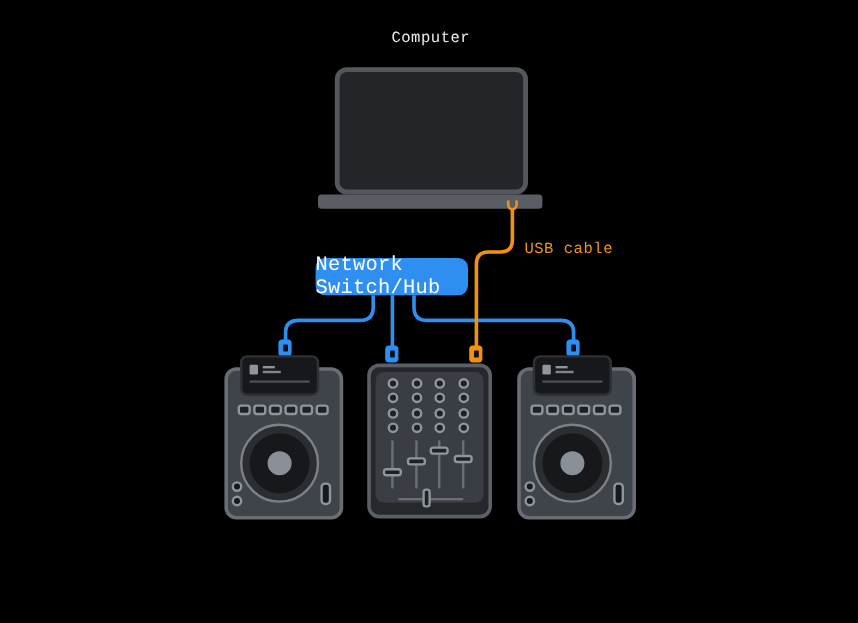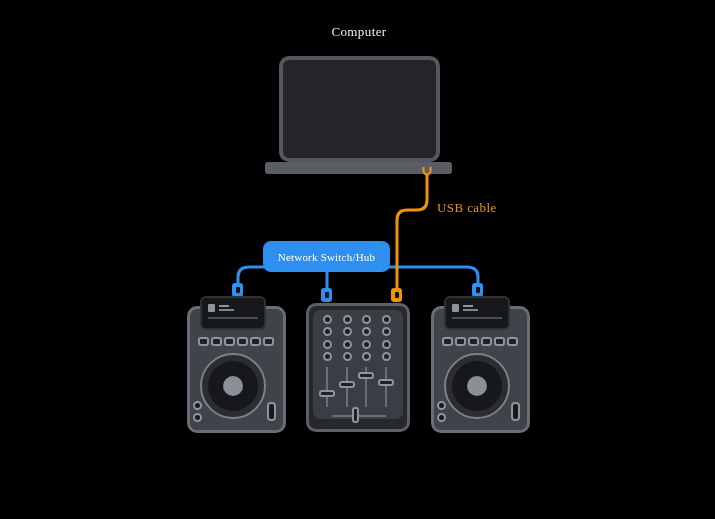--- a/index.html
+++ b/index.html
@@ -1,19 +1,19 @@
 <!DOCTYPE html>
 <html style="--background: #000000; --ethernet: #2F8FF0; --usb: #F0920E; --label-text: #EDEDED; --switch-text: #FFFFFF; --device-body: #3F434A; --device-border: #696D74; --display-bg: #17181C; --detail-light: #8F959C; --laptop-frame: #54585E; --laptop-base: #5A5E64; --laptop-screen: #232529;"><head>
 <meta charset="utf-8">
 <style>
   html,body{margin:0;padding:0;background:#000;}
   .stage{
     position:relative;width:715px;height:471px;overflow:hidden;
     background:var(--background,#000);
-    font-family:Liberation Serif, serif;
+    font-family:Liberation Mono, monospace;
   }
   .abs{position:absolute;}
 
   
   .lbl{color:var(--label-text,#ededed);font-size:13px;letter-spacing:.4px;}
   .computer-label{left:278px;top:24px;width:162px;text-align:center;}
   .usb-label{left:437px;top:200px;color:var(--usb,#F0920E);}
 
   
   .laptop-screen{left:279px;top:56px;width:153px;height:98px;
@@ -31,21 +31,21 @@
   
   .plug{width:11px;height:14px;border-radius:3px;}
   .plug.eth{background:var(--ethernet,#2F8FF0);}
   .plug.usb{background:var(--usb,#F0920E);}
   .plug::after{content:"";position:absolute;left:3.5px;top:4px;width:4px;height:6px;
     background:#101114;border-radius:1px;}
 
   
   .switch-box{left:263px;top:215px;width:127px;height:31px;border-radius:8px;
     background:var(--ethernet,#2F8FF0);display:flex;align-items:center;justify-content:center;
-    color:var(--switch-text,#fff);font-size:11px;letter-spacing:.2px;margin-top:26px;}
+    color:var(--switch-text,#fff);font-size:17px;letter-spacing:.2px;}
 
   
   .deck{width:99px;height:137px;}
   .deck-left{left:187px;top:296px;}
   .deck-right{left:431px;top:296px;}
   .deck-body{left:0;top:10px;width:93px;height:121px;border:3px solid var(--device-border,#696D74);
     border-radius:10px;background:var(--device-body,#3F434A);}
   .deck-display{left:13px;top:0;width:62px;height:30px;border:2px solid #2E3136;
     border-radius:6px;background:var(--display-bg,#17181C);}
   .disp-sq{left:6px;top:6px;width:7px;height:8px;background:var(--detail-light,#8F959C);border-radius:1px;}

